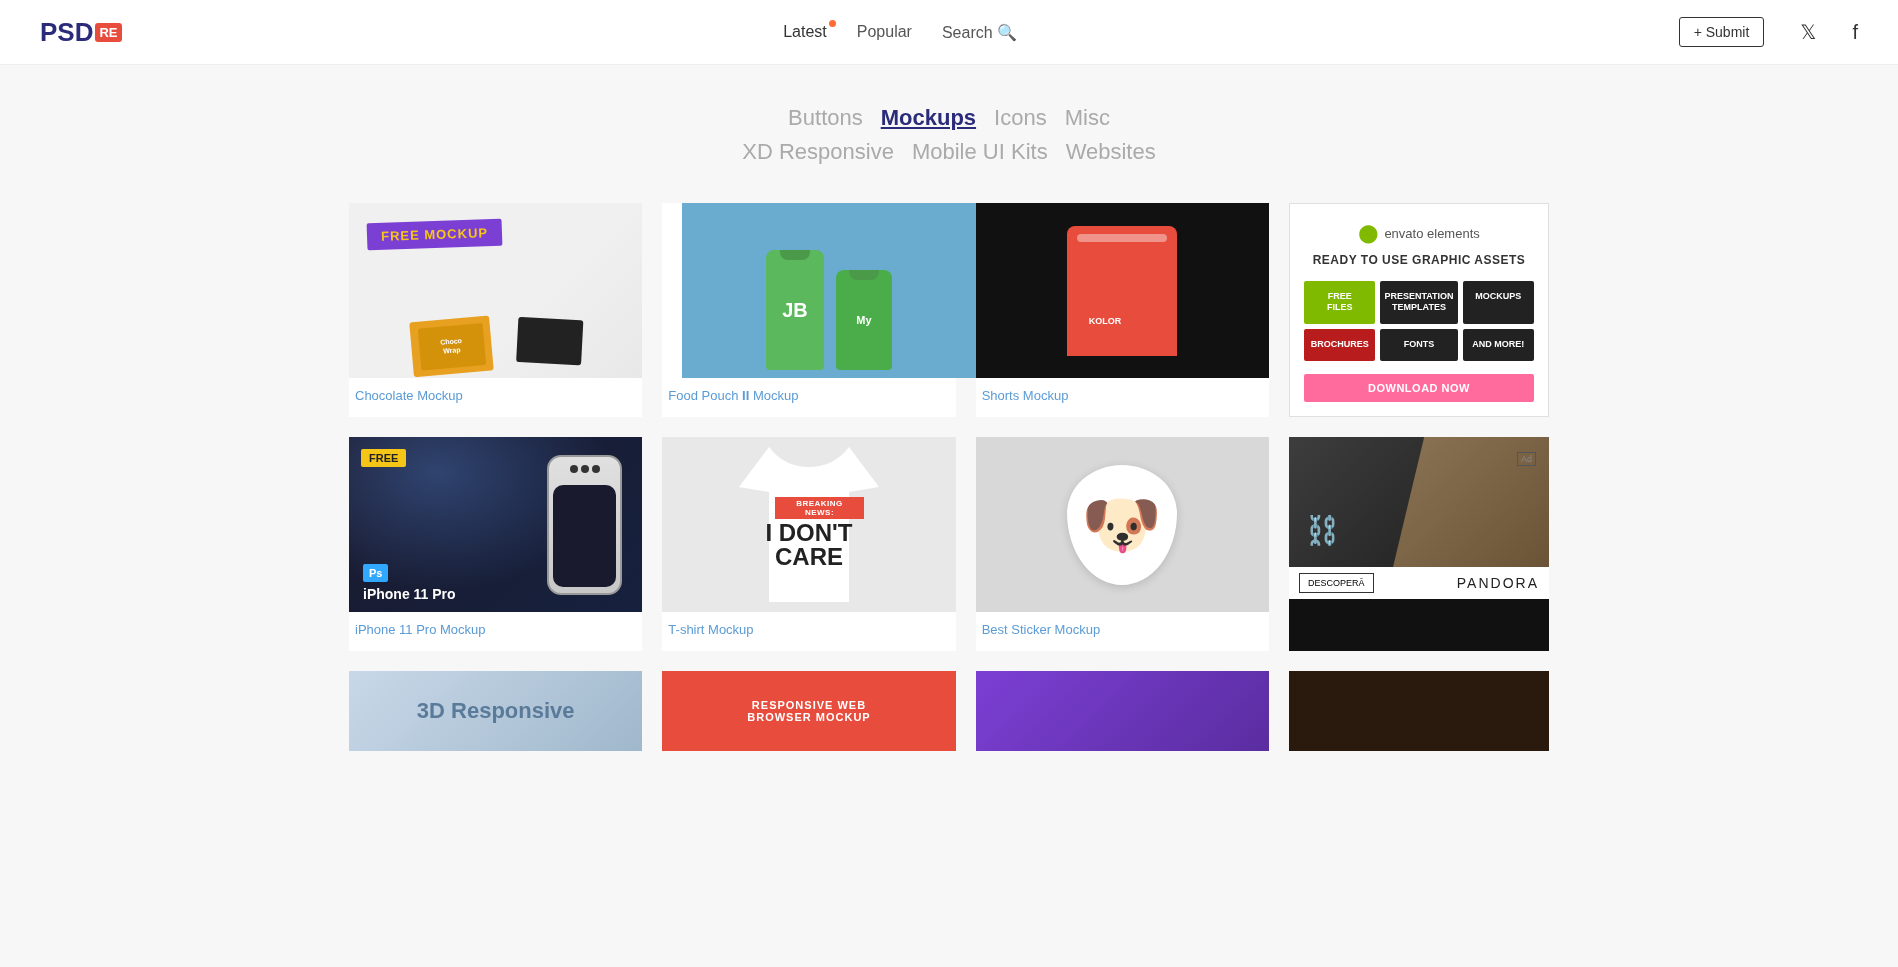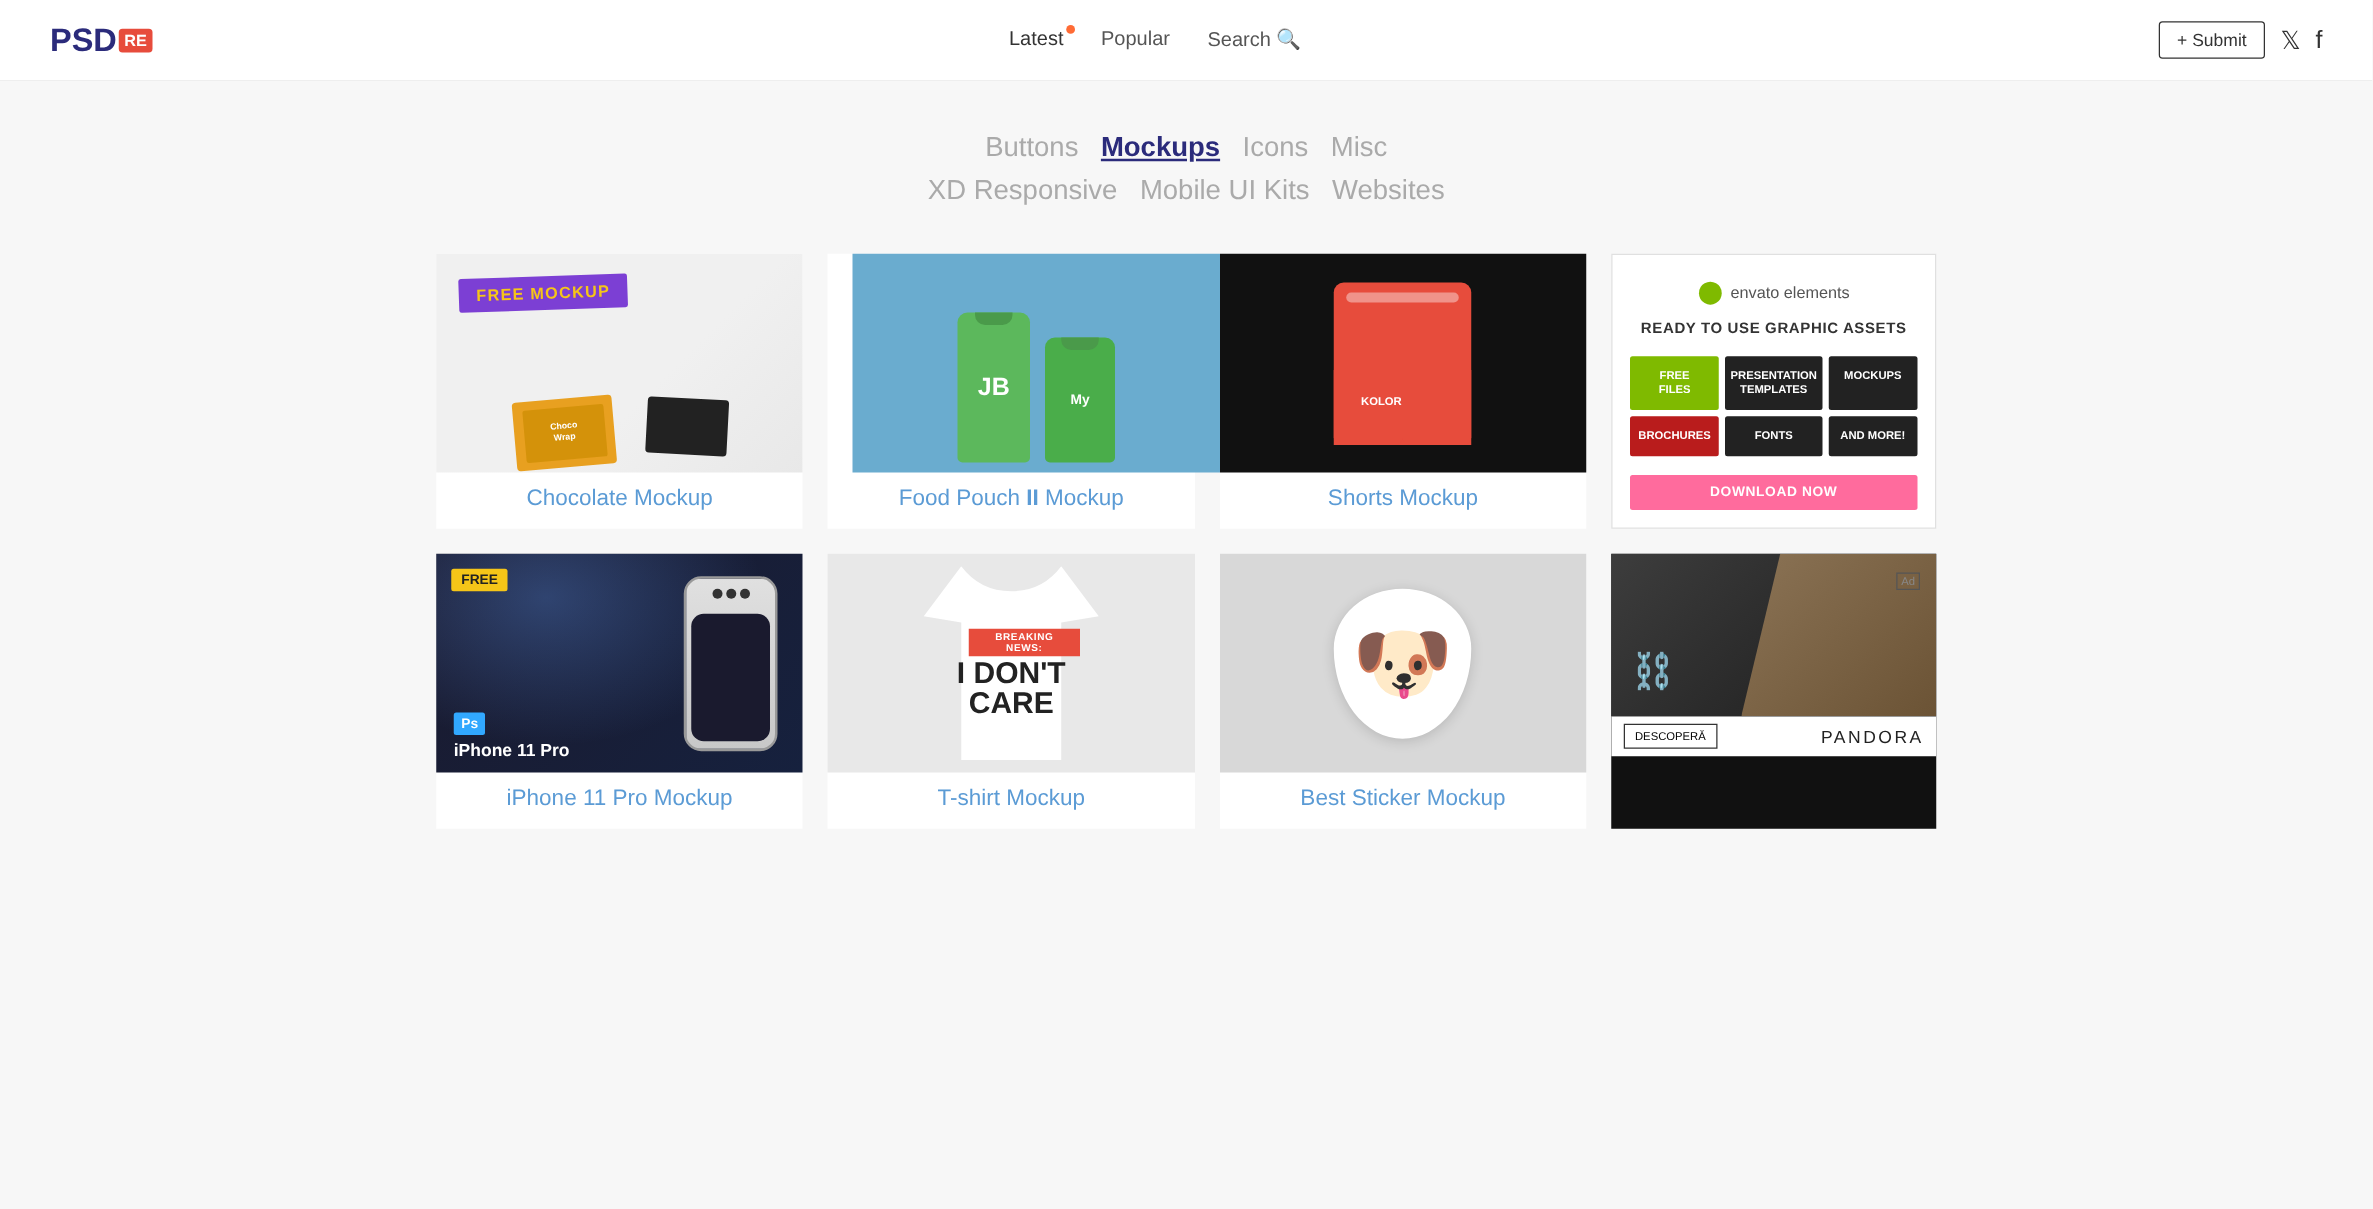--- a/index.html
+++ b/index.html
@@ -52,21 +52,21 @@
       background: #ff6b35;
       border-radius: 50%;
       display: inline-block;
       position: absolute;
       top: -3px;
       right: -9px;
     }
     .header-right {
       display: flex;
       align-items: center;
-      gap: 12px;
+      gap: 36px;
     }
     .submit-btn {
       border: 1.5px solid #333;
       background: #fff;
       padding: 6px 14px;
       font-size: 14px;
       cursor: pointer;
       border-radius: 3px;
       color: #333;
     }
@@ -122,23 +122,22 @@
     .card-img {
       width: 100%;
       height: 175px;
       overflow: hidden;
       position: relative;
       display: flex;
       align-items: center;
       justify-content: center;
     }
     .card-label {
-      text-align: center;
       padding: 10px 6px 14px;
-      font-size: 18px;
+      font-size: 13px;
       color: #5b9bd5;
     }
     .card-label span { color: #aaa; }
 
     
     .chocolate-bg {
       background: linear-gradient(135deg, #f0f0f0 60%, #e8e8e8 100%);
       position: relative;
     }
     .free-badge {
@@ -748,14 +747,27 @@
         </div>
       </div>
       <div class="pandora-bottom">
         <button class="descoper-btn">DESCOPERĂ</button>
         <span class="pandora-logo">PANDORA</span>
       </div>
     </div>
 
   </div>
 
+  <div class="third-row">
+    <div class="card partial-card responsive-3d">
+      <div class="responsive-text">3D Responsive</div>
+    </div>
+    <div class="card partial-card browser-mockup-bg">
+      <div class="browser-text">
+        <span>RESPONSIVE WEB</span><br>
+        <span>BROWSER MOCKUP</span>
+      </div>
+    </div>
+    <div class="card partial-card purple-card"></div>
+    <div class="card partial-card ad-card-partial"></div>
+  </div>
 
 </main>
 
 </body></html>

